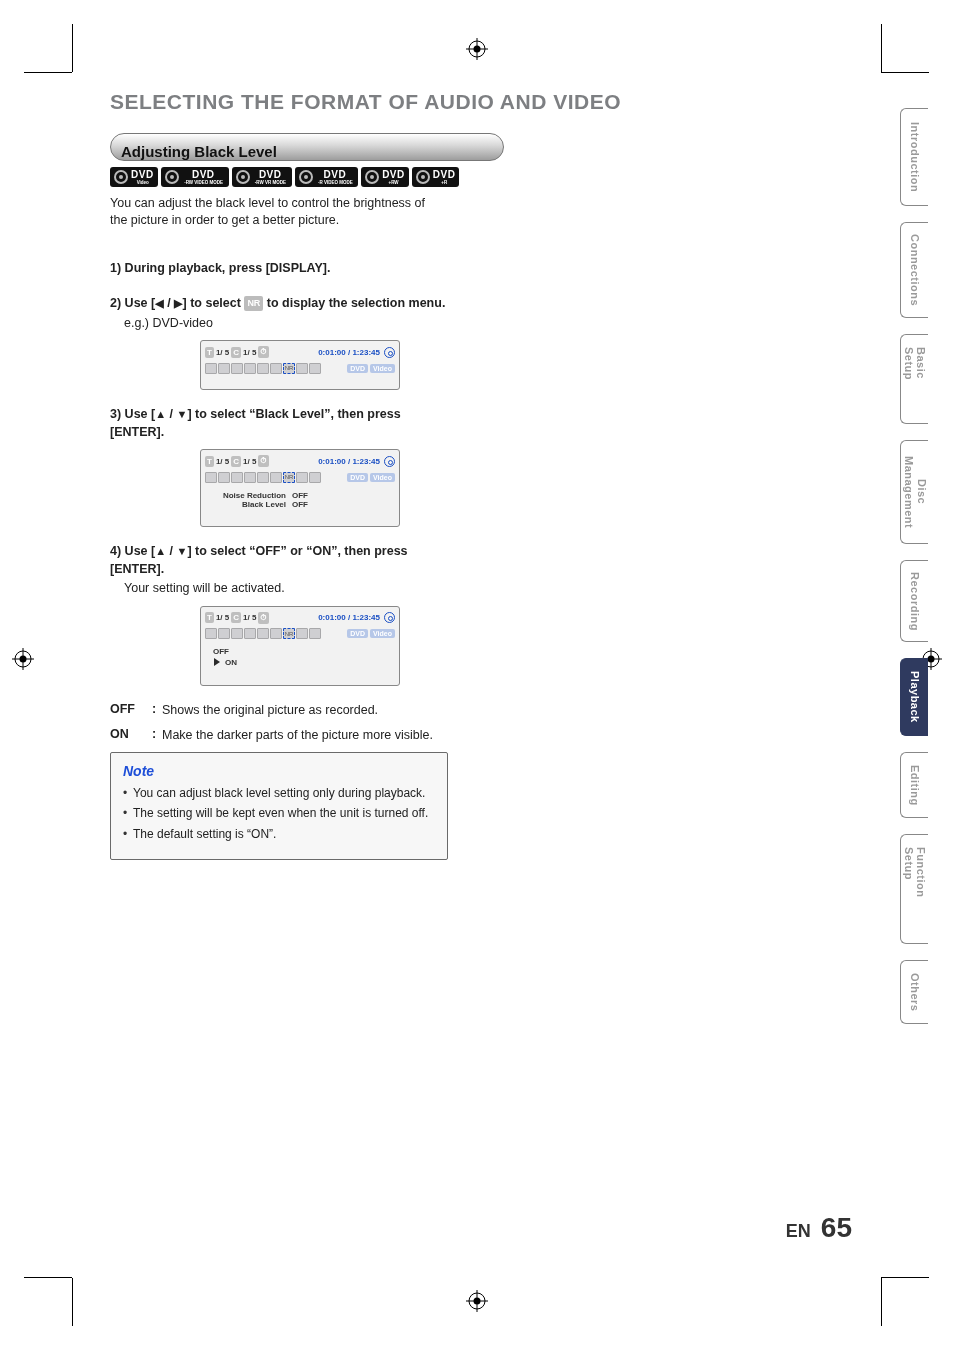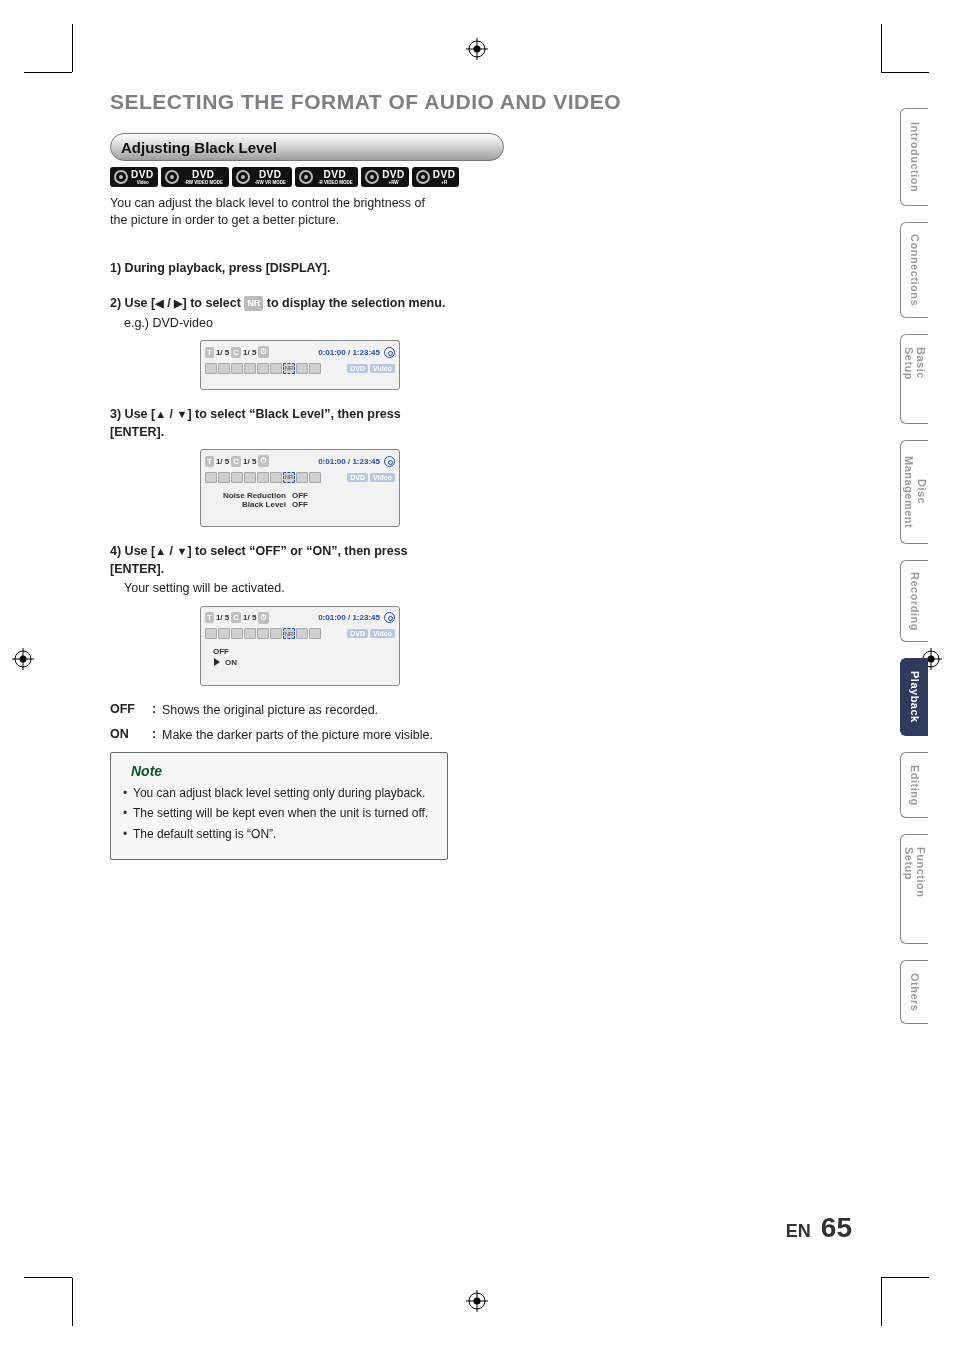--- a/index.html
+++ b/index.html
@@ -22,21 +22,21 @@
   .cl-tr-h { left:881px; top:72px; }
   .cl-bl-v { left:72px; top:1278px; }
   .cl-bl-h { left:24px; top:1277px; }
   .cl-br-v { left:881px; top:1278px; }
   .cl-br-h { left:881px; top:1277px; }
 
   
   .page { position:absolute; left:72px; top:72px; width:810px; height:1206px; padding:18px 18px 18px 38px; }
   .page-title { font-size:21px; font-weight:700; color:#7d7f82; letter-spacing:0.5px; margin-bottom:19px; }
 
-  .section-bar { width:394px; height:28px; border:1px solid #777; border-radius:14px; background:linear-gradient(#fff,#d7d7d7 45%,#9d9d9d); display:flex; align-items:center; padding-left:10px; margin-bottom:6px; }
+  .section-bar { width:394px; height:28px; border:1px solid #777; border-radius:14px; background:linear-gradient(#fff,#d7d7d7 45%,#9d9d9d); display:flex; align-items:flex-end; padding-left:10px; margin-bottom:6px; }
   .section-bar span { font-weight:700; font-size:15px; color:#111; }
 
   .disc-row { display:flex; gap:3px; margin-bottom:8px; }
   .disc-chip { display:flex; align-items:center; height:20px; background:#111; border-radius:3px; padding:0 4px; }
   .disc-chip .disc-ico { width:14px; height:14px; border-radius:50%; border:2px solid #bbb; margin-right:3px; position:relative; }
   .disc-chip .disc-ico::after { content:""; position:absolute; left:3px; top:3px; width:4px; height:4px; background:#bbb; border-radius:50%; }
   .disc-chip .lbl-wrap { display:flex; flex-direction:column; align-items:center; line-height:1; }
   .disc-chip .lbl-main { color:#fff; font-weight:900; font-size:10px; letter-spacing:.5px; }
   .disc-chip .lbl-sub { color:#fff; font-size:5px; font-weight:700; transform:scale(.9); }
 
@@ -70,21 +70,21 @@
   .osd .toggle .row { display:flex; align-items:center; gap:4px; height:11px; }
   .osd .toggle .caret { width:8px; height:8px; }
 
   .defs { margin-top:4px; max-width:340px; font-size:12.5px; }
   .defs .drow { display:flex; margin-bottom:8px; align-items:flex-start; }
   .defs .dk { width:42px; font-weight:700; }
   .defs .colon { width:10px; font-weight:700; }
   .defs .dv { flex:1; line-height:1.35; }
 
   .note-box { margin-top:6px; width:338px; border:1px solid #6a6a6a; border-radius:2px; padding:10px 12px 12px; background:#f7f7f7; }
-  .note-box .nt-title { font-style:italic; font-weight:700; color:#14532d; font-size:14px; margin-bottom:6px;margin-left:8px; }
+  .note-box .nt-title { font-style:italic; font-weight:700; color:#1d4ed8; font-size:14px; margin-bottom:6px; }
   .note-box ul { list-style:none; padding-left:0; }
   .note-box li { font-size:12px; line-height:1.4; position:relative; padding-left:10px; margin-bottom:4px; }
   .note-box li::before { content:"•"; position:absolute; left:0; top:0; color:#333; }
 
   
   .tabs { position:absolute; right:26px; top:108px; display:flex; flex-direction:column; gap:16px; }
   .tab { width:28px; border:1px solid #888; border-right:none; border-radius:6px 0 0 6px; display:flex; align-items:center; justify-content:center; padding:12px 0; background:#fff; }
   .tab span { writing-mode:vertical-rl; font-size:11px; font-weight:700; color:#9a9a9a; letter-spacing:.5px; }
   .tab.double span { text-align:center; line-height:1.2; }
   .tab.active { background:#2f3a5f; border-color:#2f3a5f; }

